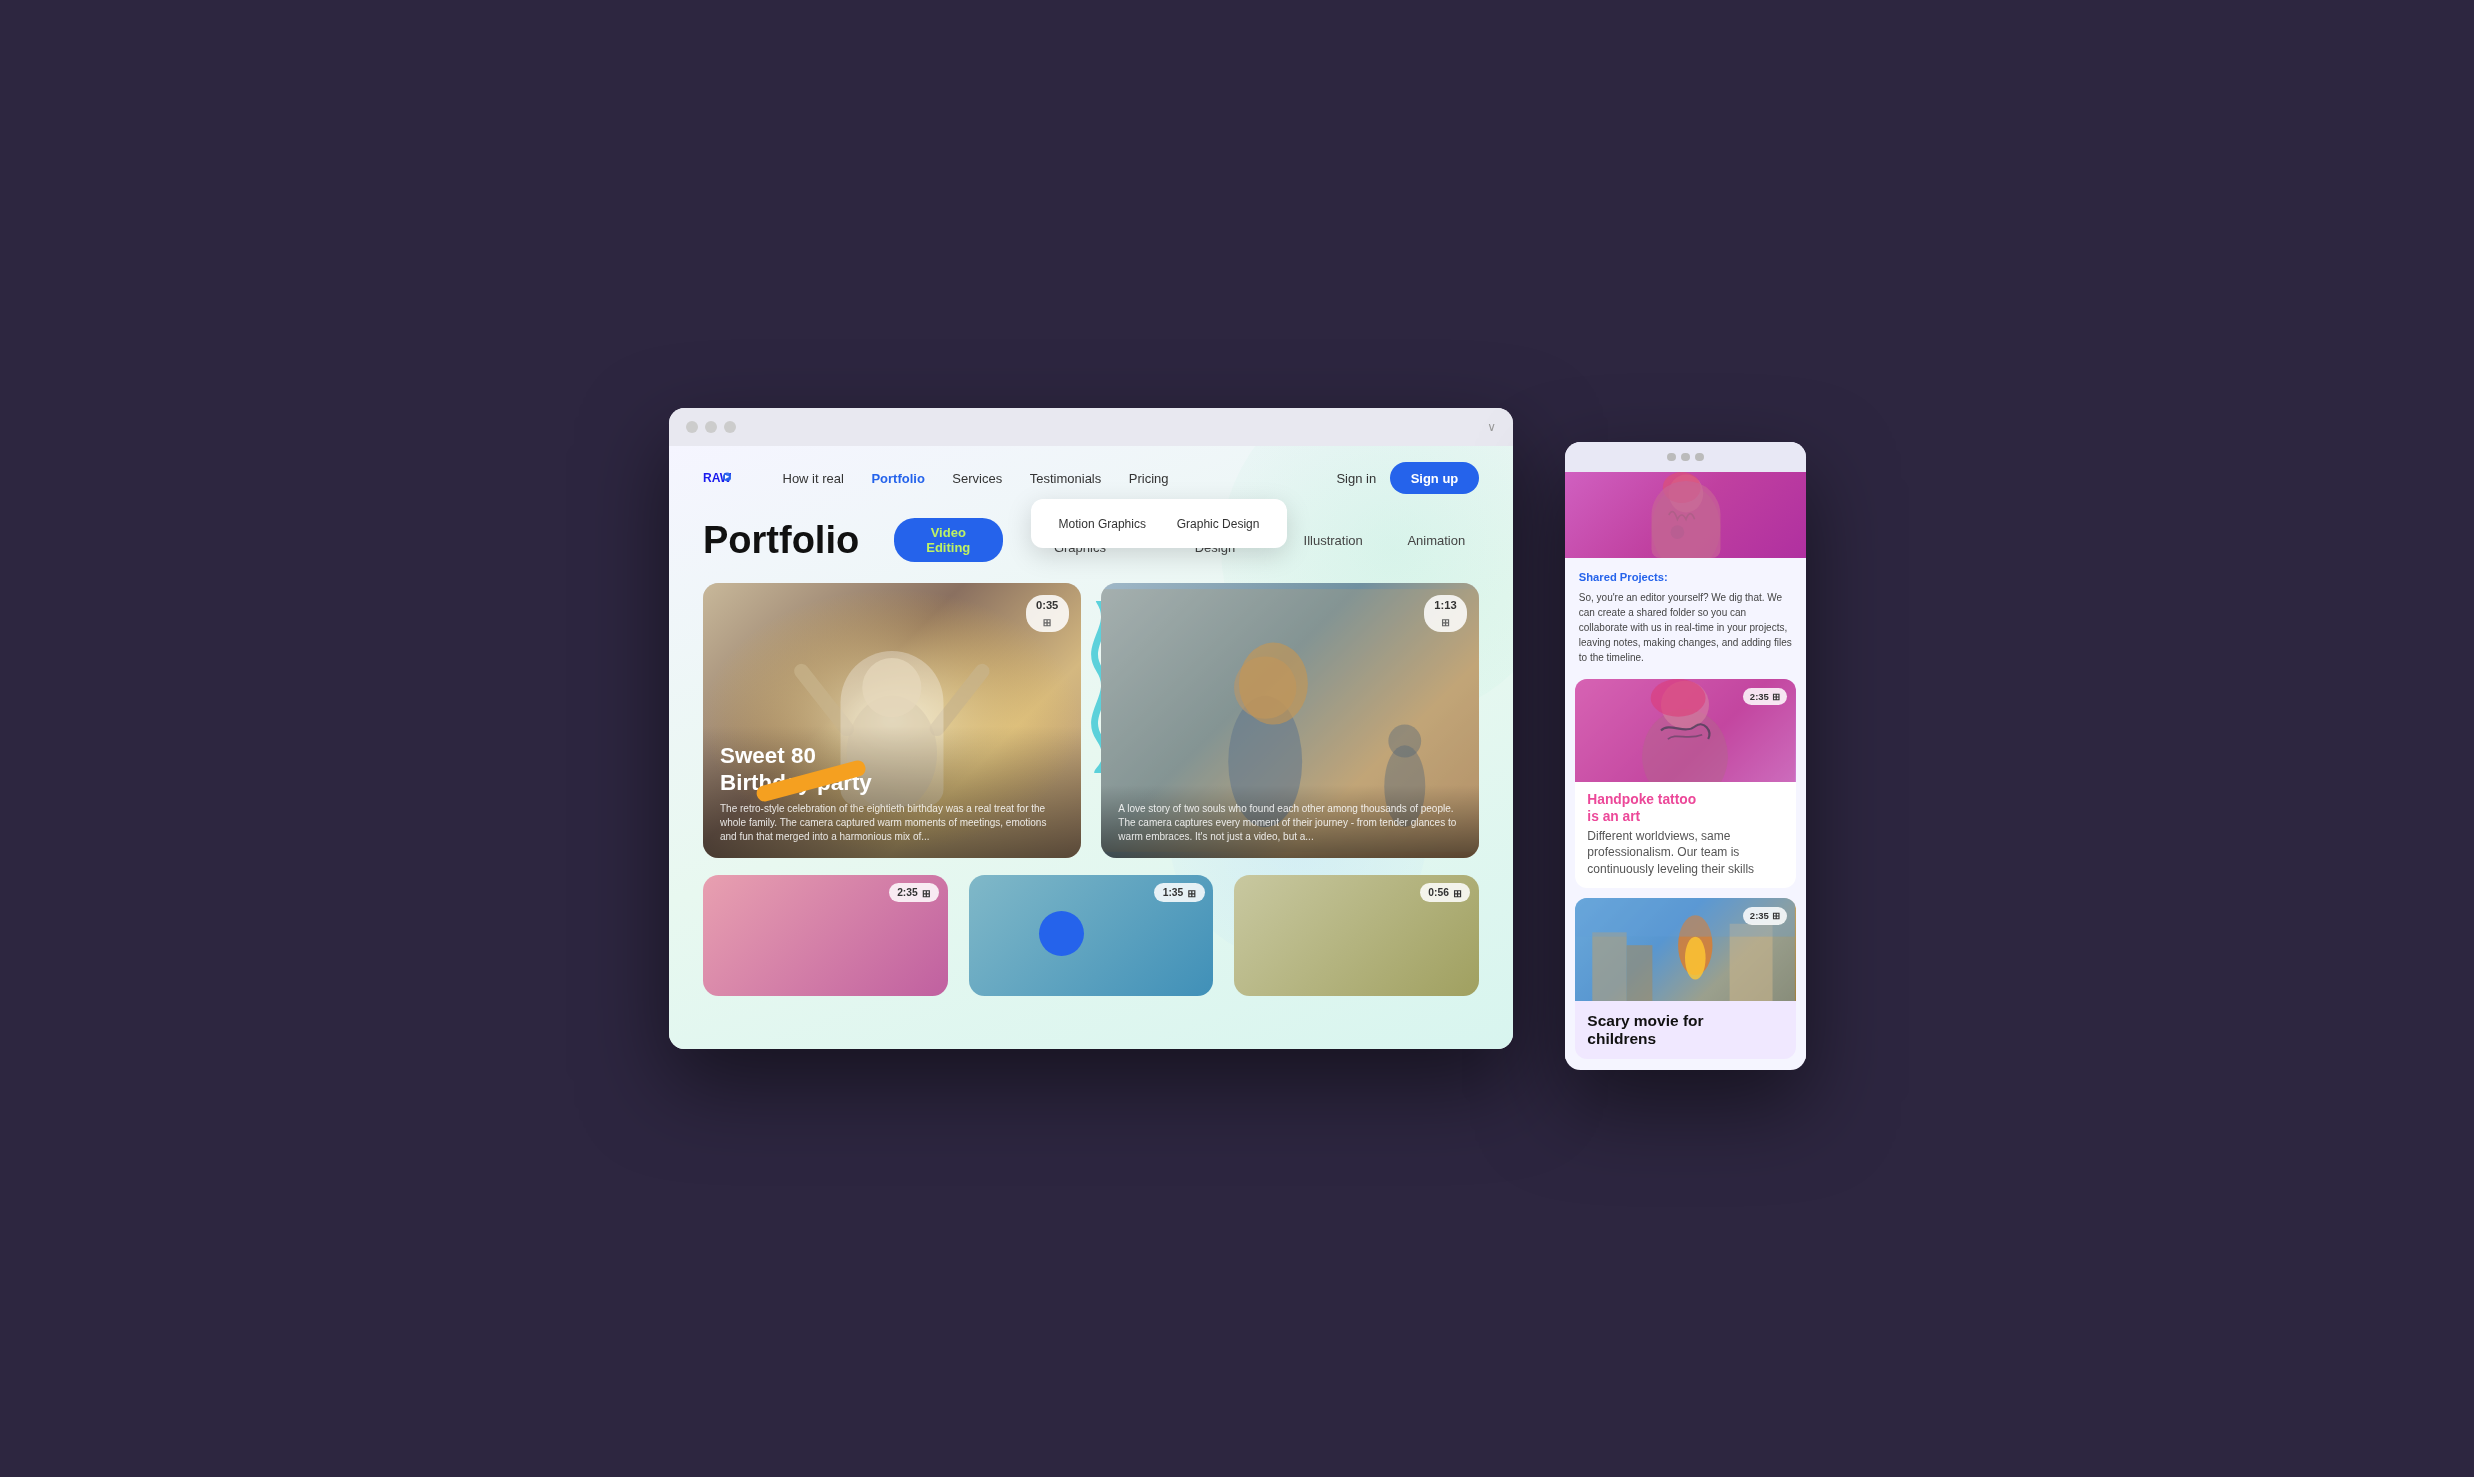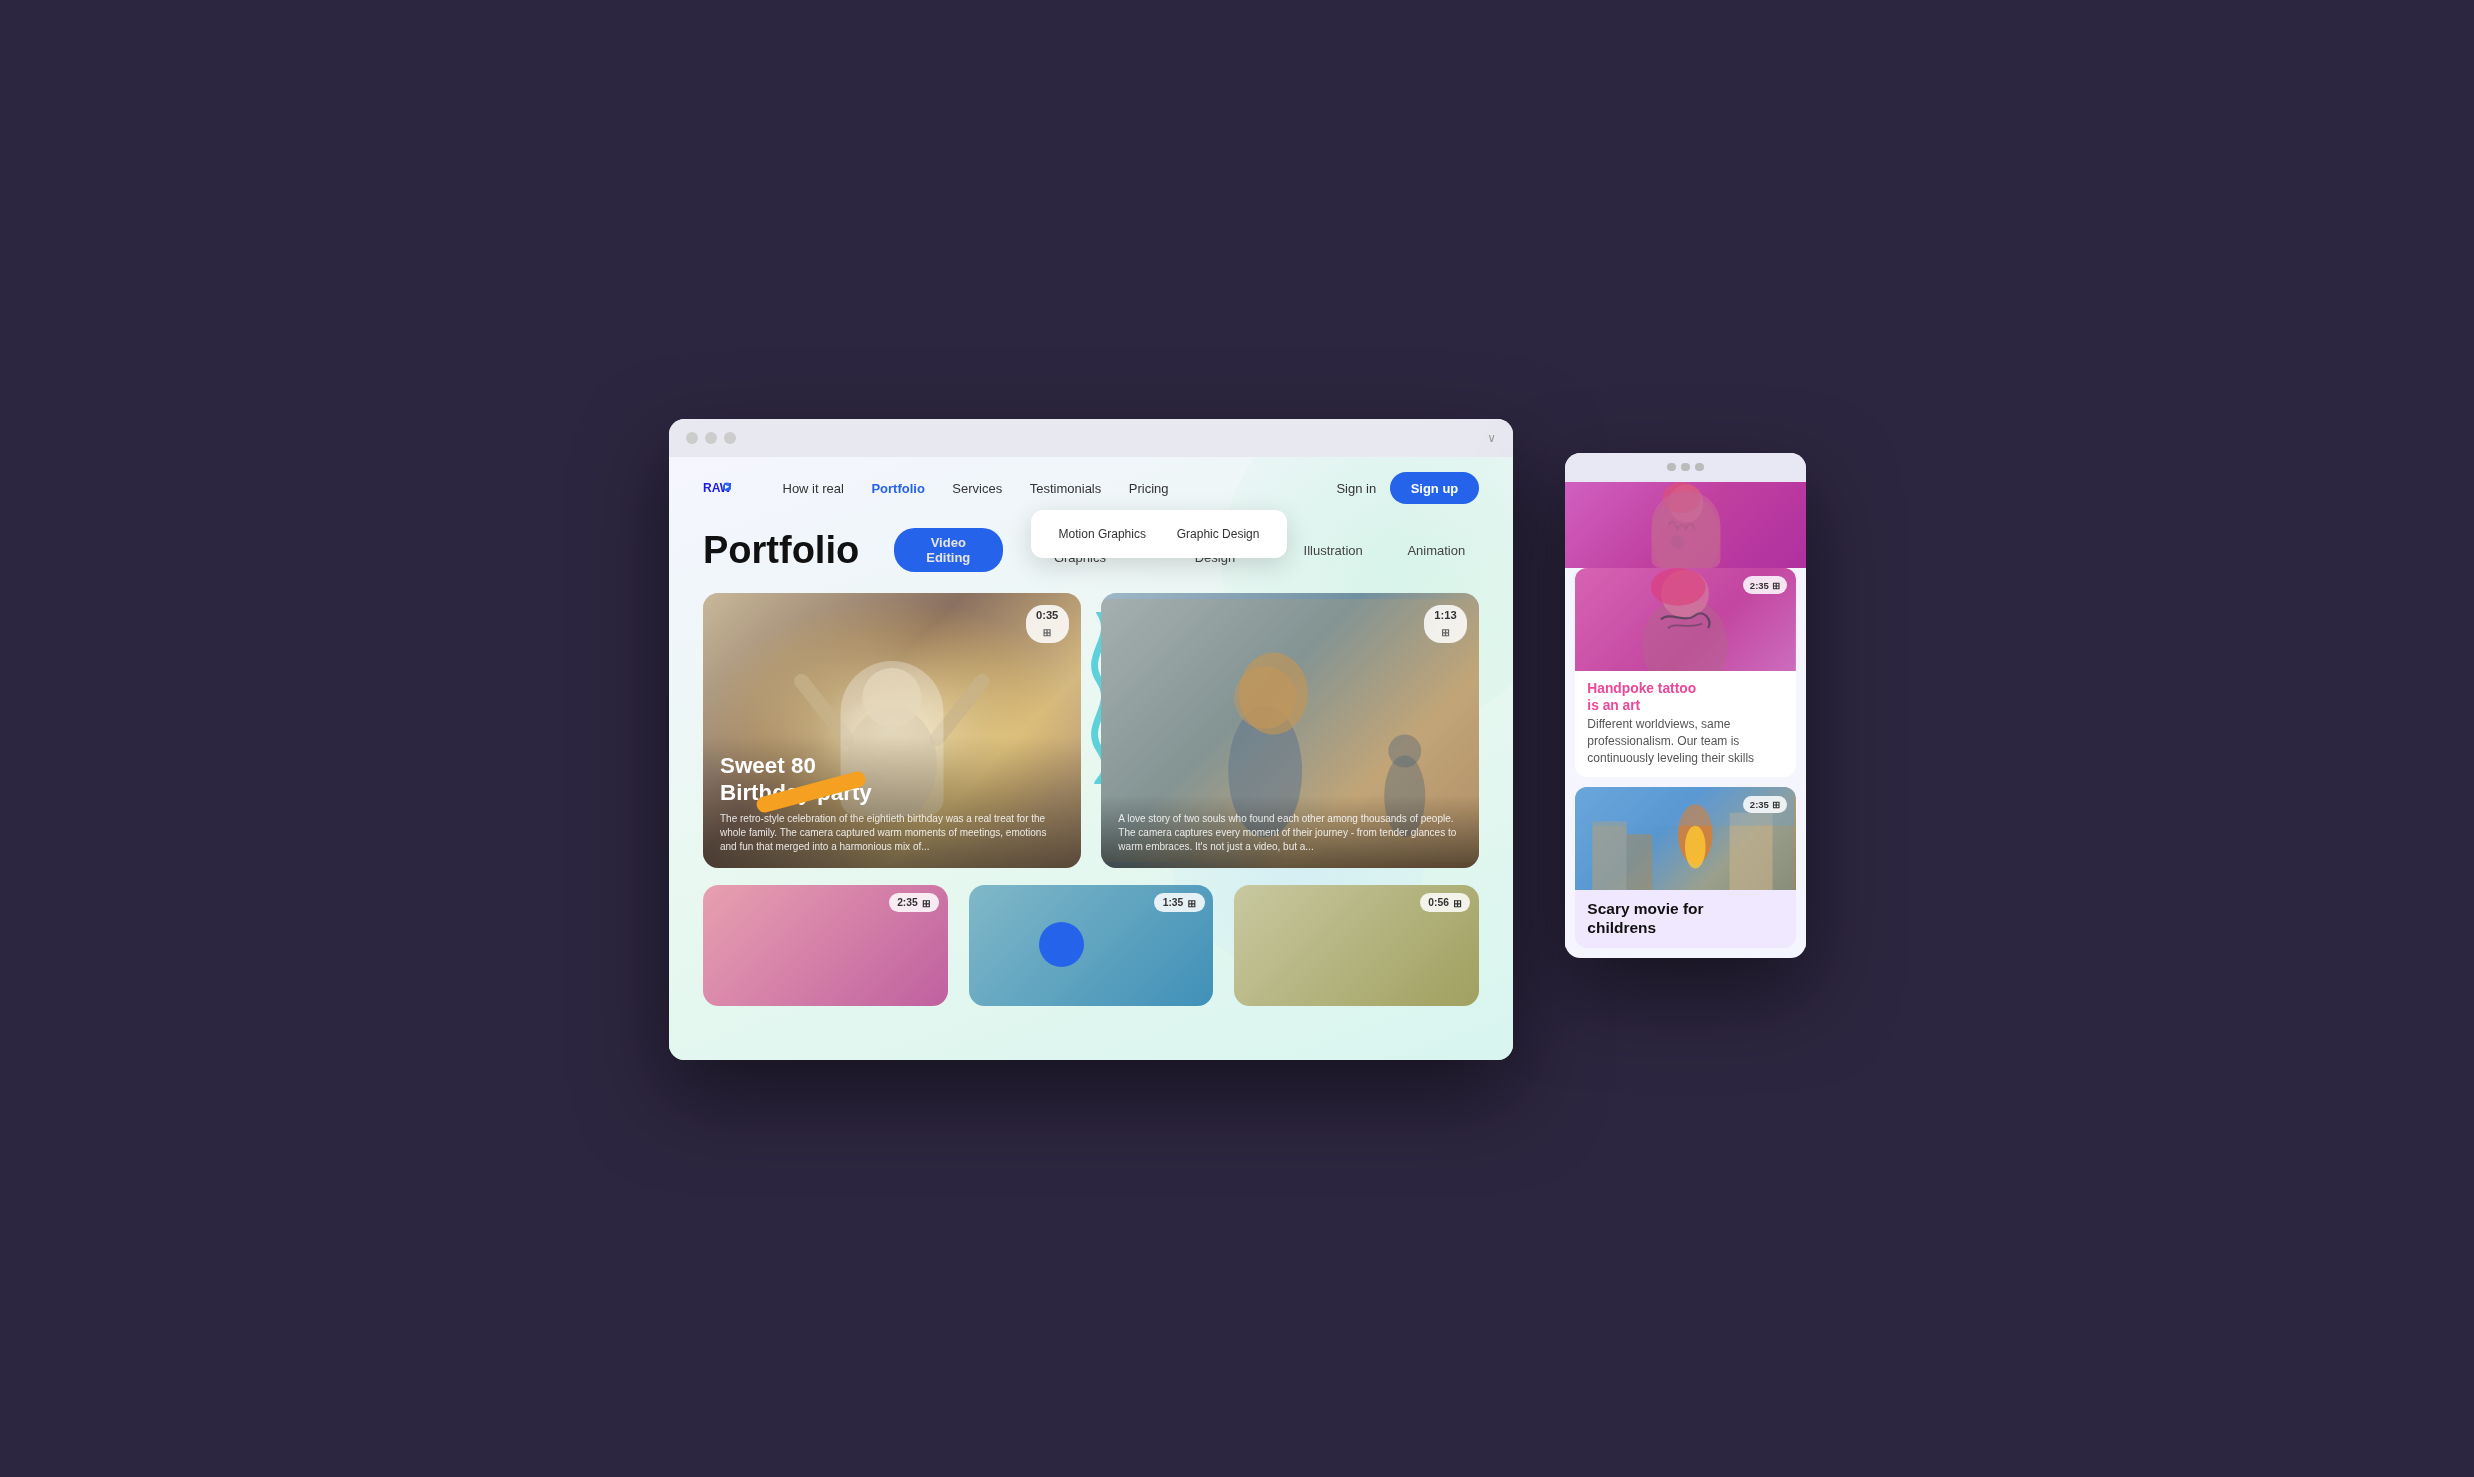--- a/index.html
+++ b/index.html
@@ -213,21 +213,21 @@
       font-size: 13px;
       color: #444;
       cursor: pointer;
       padding: 6.9px 13.8px;
       border-radius: 20.7px;
       border: none;
       background: none;
     }
     .filter-tab.active {
       background: #2563eb;
-      color: #e5e5e5;
+      color: #bef264;
       font-weight: 600;
     }
 
     
     .cards-row {
       display: flex;
       gap: 20.7px;
       margin-bottom: 17px;
     }
     .video-card {
@@ -616,20 +616,24 @@
           <ellipse cx="70" cy="65" rx="40" ry="50" fill="rgba(180,100,140,0.6)"></ellipse>
           <ellipse cx="70" cy="25" rx="20" ry="22" fill="rgba(220,150,160,0.5)"></ellipse>
 
           <ellipse cx="65" cy="18" rx="22" ry="18" fill="rgba(220,80,120,0.7)"></ellipse>
 
           <path d="M50 50 Q55 40 60 55 Q65 45 70 55 Q75 42 80 55" stroke="rgba(80,80,80,0.6)" stroke-width="2" fill="none"></path>
           <circle cx="60" cy="70" r="8" fill="rgba(100,80,120,0.4)"></circle>
         </svg>
       </div>
 
+      <div class="shared-section">
+        <div class="shared-label">Shared Projects:</div>
+        <div class="shared-text">So, you're an editor yourself? We dig that. We can create a shared folder so you can collaborate with us in real-time in your projects, leaving notes, making changes, and adding files to the timeline.</div>
+      </div>
 
       <div class="mobile-card">
         <div class="mobile-card-img mobile-card-img-1">
           <svg width="220" height="103" viewBox="0 0 256 120">
             <rect width="256" height="120" fill="rgba(200,80,160,0.4)"></rect>
 
             <ellipse cx="128" cy="90" rx="50" ry="55" fill="rgba(180,100,140,0.5)"></ellipse>
             <ellipse cx="128" cy="30" rx="28" ry="28" fill="rgba(220,140,160,0.5)"></ellipse>
 
             <ellipse cx="120" cy="22" rx="32" ry="22" fill="rgba(220,60,120,0.6)"></ellipse>

